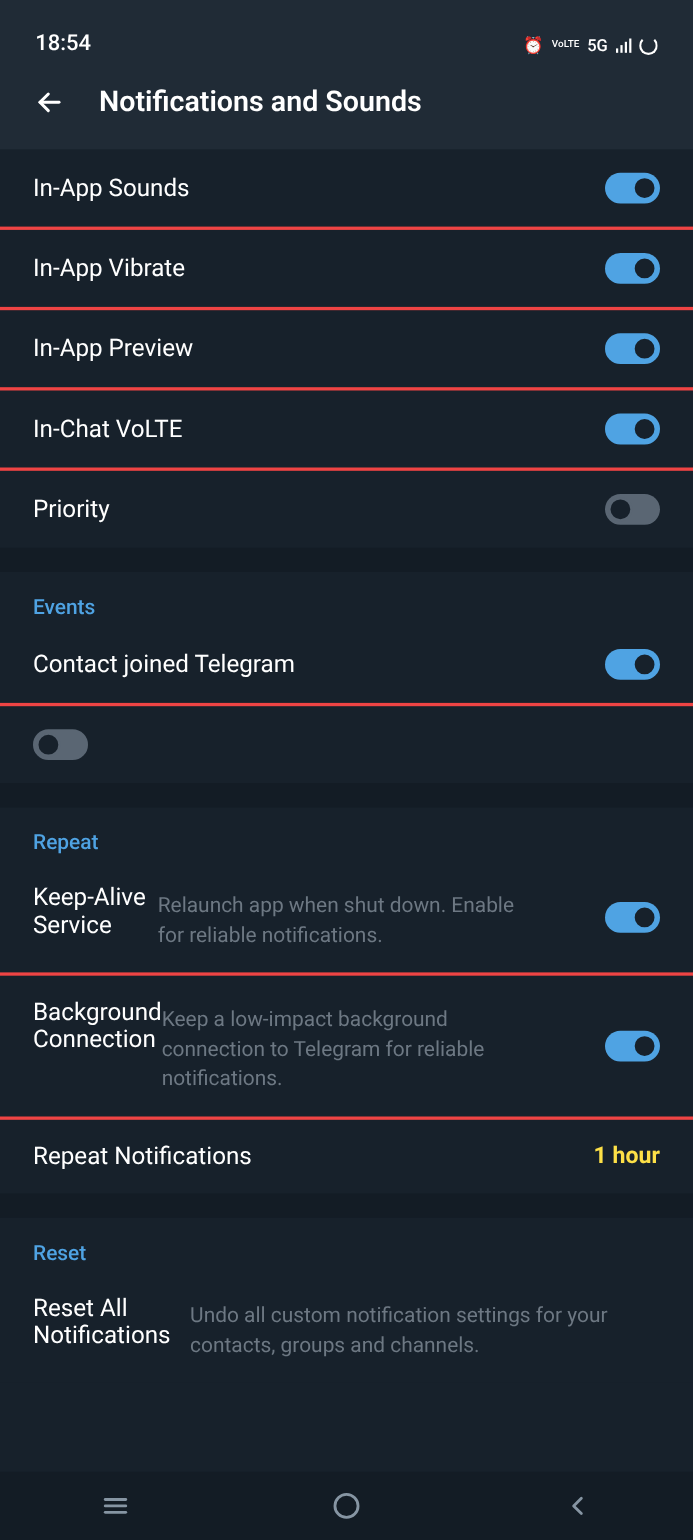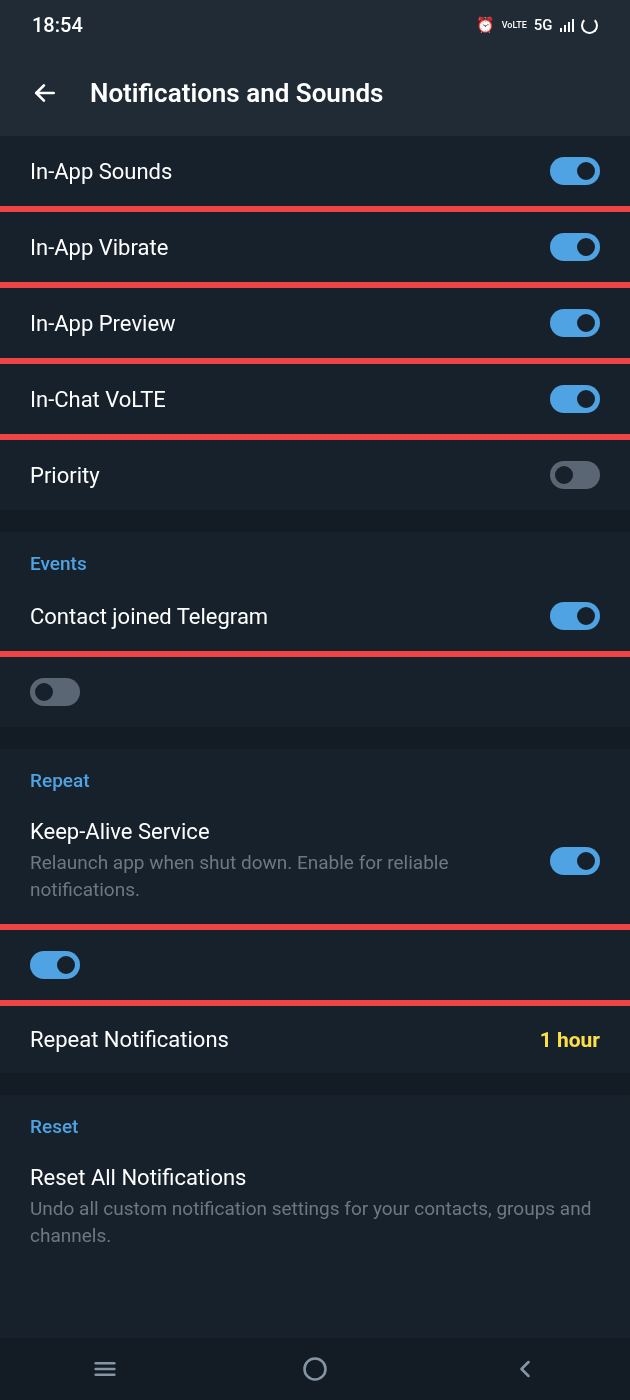--- a/index.html
+++ b/index.html
@@ -9,21 +9,21 @@
   background: #17212b;
   font-family: -apple-system, BlinkMacSystemFont, 'Segoe UI', Roboto, sans-serif;
   color: #fff;
   overflow: hidden;
   position: relative;
 }
 .status-bar {
   height: 50px;
   display: flex;
   justify-content: space-between;
-  align-items: center;
+  align-items: flex-end;
   padding: 0 32px;
   font-size: 20px;
   font-weight: 500;
   background: #202b36;
 }
 .status-right {
   display: flex;
   align-items: center;
   gap: 7px;
 }
@@ -49,37 +49,37 @@
   text-align: center;
 }
 .content {
   background: #17212b;
 }
 .row {
   display: flex;
   align-items: center;
   justify-content: space-between;
   padding: 21px 30px;
-  border-bottom: 6px solid #ef4444;
+  border-bottom: 3px solid #ef4444;
   position: relative;
 }
 .row.no-border { border-bottom: none; }
 .row-label {
   font-size: 22px;
   font-weight: 400;
   color: #fff;
 }
 .row-sub {
   font-size: 19px;
   color: #6d7883;
   margin-top: 6px;
   line-height: 1.4;
   padding-right: 70px;
 }
-.row-text-block { display: flex; flex-direction: column; flex: 1; }
+.row-text-block { display: flex; flex-direction: row; flex: 1; }
 .row-value {
   font-size: 21px;
   color: #fde047;
   font-weight: bold;
 }
 .toggle {
   width: 50px;
   height: 28px;
   border-radius: 14px;
   position: relative;
@@ -231,20 +231,24 @@
   <div class="row">
     <div class="row-text-block">
       <span class="row-label">Keep-Alive Service</span>
       <span class="row-sub">Relaunch app when shut down. Enable for reliable notifications.</span>
     </div>
     <div class="toggle on">
         <div class="knob"></div>
       </div>
   </div>
   <div class="row">
+    <div class="row-text-block">
+      <span class="row-label">Background Connection</span>
+      <span class="row-sub">Keep a low-impact background connection to Telegram for reliable notifications.</span>
+    </div>
     <div class="toggle on">
         <div class="knob"></div>
       </div>
   </div>
   <div class="row no-border">
     <span class="row-label">Repeat Notifications</span>
     <span class="row-value">1 hour</span>
   </div>
 
   <div class="section-gap"></div>

